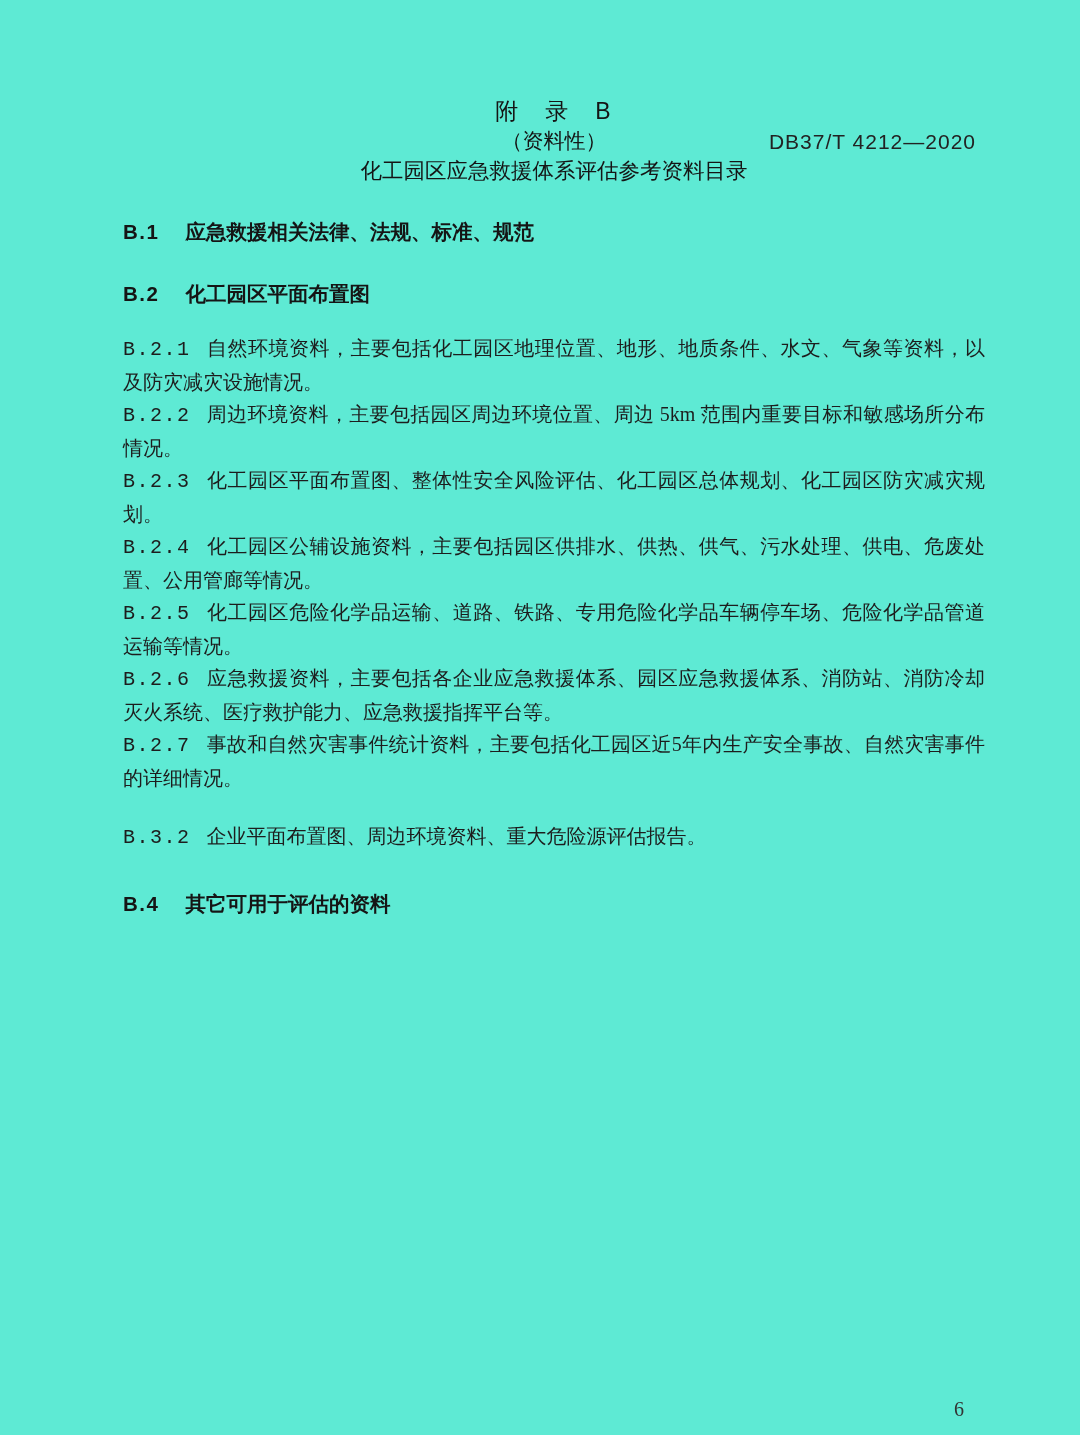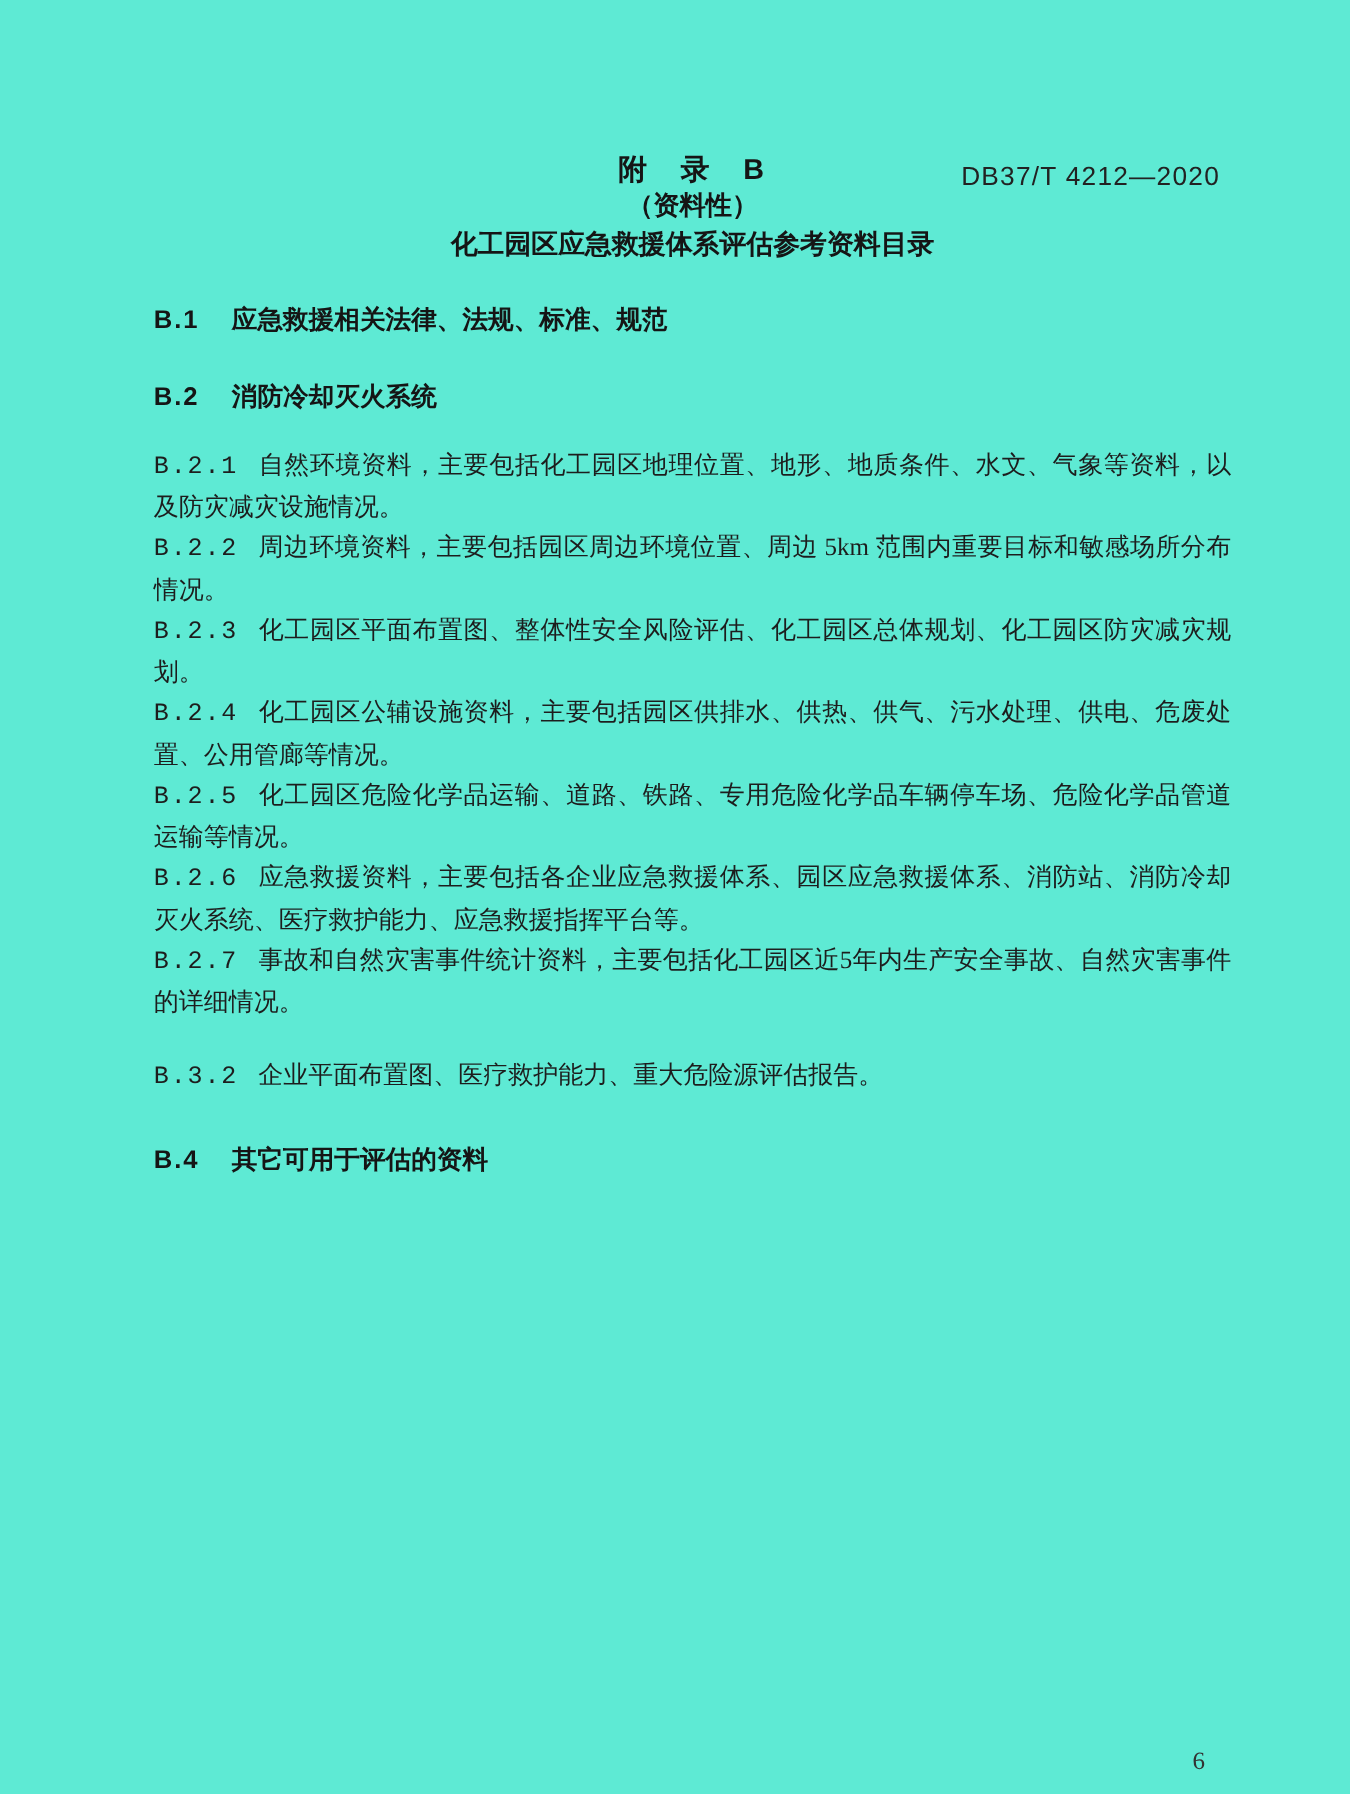--- a/index.html
+++ b/index.html
@@ -27,24 +27,24 @@
     letter-spacing: 1px;
     color: #222;
   }
   .content {
     position: absolute;
     top: 0;
     left: 123px;
     width: 862px;
   }
   .title-block {
-    margin-top: 120px;
+    margin-top: 96px;
     text-align: center;
     font-family: "Liberation Sans", "DejaVu Sans", sans-serif;
-    font-weight: bold;
+    font-weight: normal;
     color: #151515;
   }
   .title-appendix {
     font-size: 23px;
     letter-spacing: 2px;
     line-height: 30px;
   }
   .title-note {
     font-size: 21px;
     line-height: 30px;
@@ -102,21 +102,21 @@
       <div class="title-appendix">附　录　B</div>
       <div class="title-note">（资料性）</div>
       <div class="title-subject">化工园区应急救援体系评估参考资料目录</div>
     </div>
 
     <p class="sec-h mt-b1">
       <span class="num">B.1</span><span>应急救援相关法律、法规、标准、规范</span>
     </p>
 
     <p class="sec-h mt-b2">
-      <span class="num">B.2</span><span>消防冷却灭火系统</span>
+      <span class="num">B.2</span><span>化工园区平面布置图</span>
     </p>
 
     <div class="clauses">
       <p class="clause">
         <span class="num">B.2.1</span><span>自然环境资料，主要包括化工园区地理位置、地形、地质条件、水文、气象等资料，以及防灾减灾设施情况。</span>
       </p>
       <p class="clause">
         <span class="num">B.2.2</span><span>周边环境资料，主要包括园区周边环境位置、周边 5km 范围内重要目标和敏感场所分布情况。</span>
       </p>
       <p class="clause">
@@ -132,21 +132,21 @@
         <span class="num">B.2.6</span><span>应急救援资料，主要包括各企业应急救援体系、园区应急救援体系、消防站、消防冷却灭火系统、医疗救护能力、应急救援指挥平台等。</span>
       </p>
       <p class="clause">
         <span class="num">B.2.7</span><span>事故和自然灾害事件统计资料，主要包括化工园区近5年内生产安全事故、自然灾害事件的详细情况。</span>
       </p>
     </div>
 
 
     <div class="clauses-b3">
       <p class="clause">
-        <span class="num">B.3.2</span><span>企业平面布置图、医疗救护能力、重大危险源评估报告。</span>
+        <span class="num">B.3.2</span><span>企业平面布置图、周边环境资料、重大危险源评估报告。</span>
       </p>
     </div>
 
     <p class="sec-h mt-b4">
       <span class="num">B.4</span><span>其它可用于评估的资料</span>
     </p>
 
   </div>
 
   <div class="page-footer">6</div>

